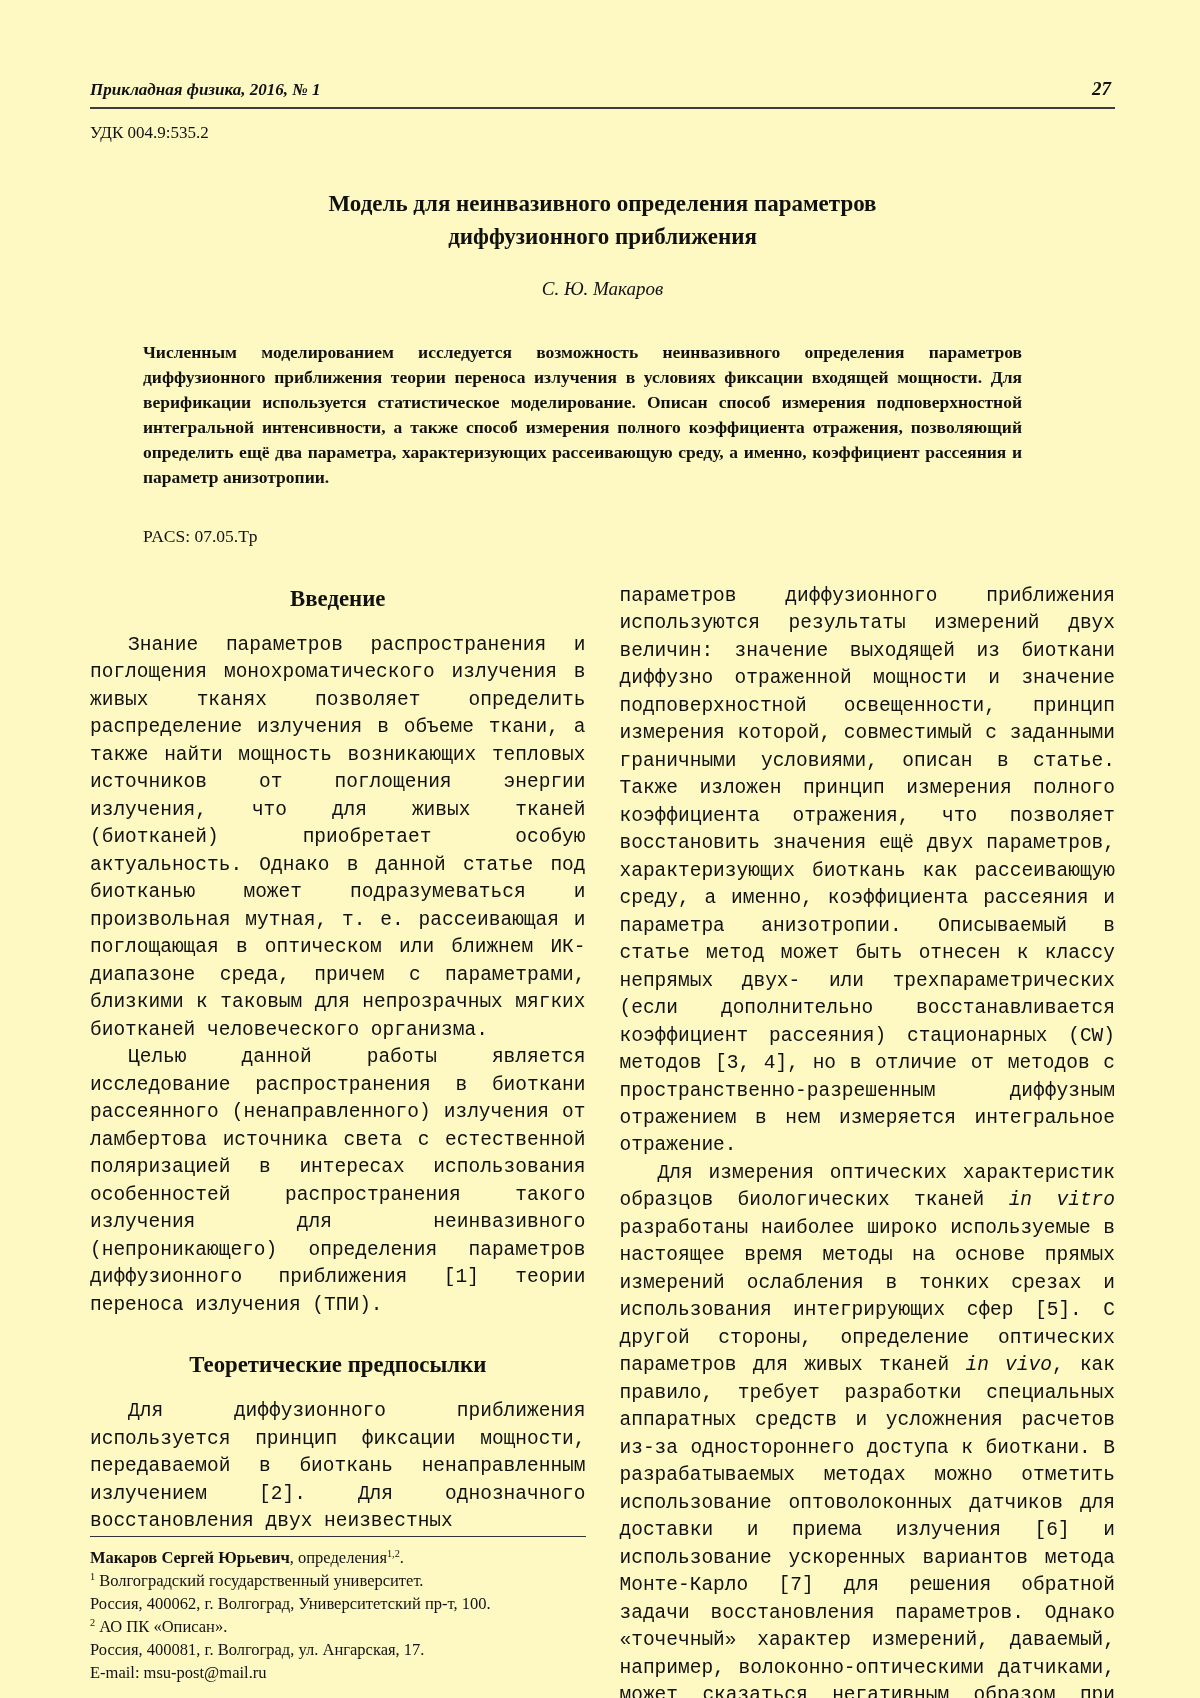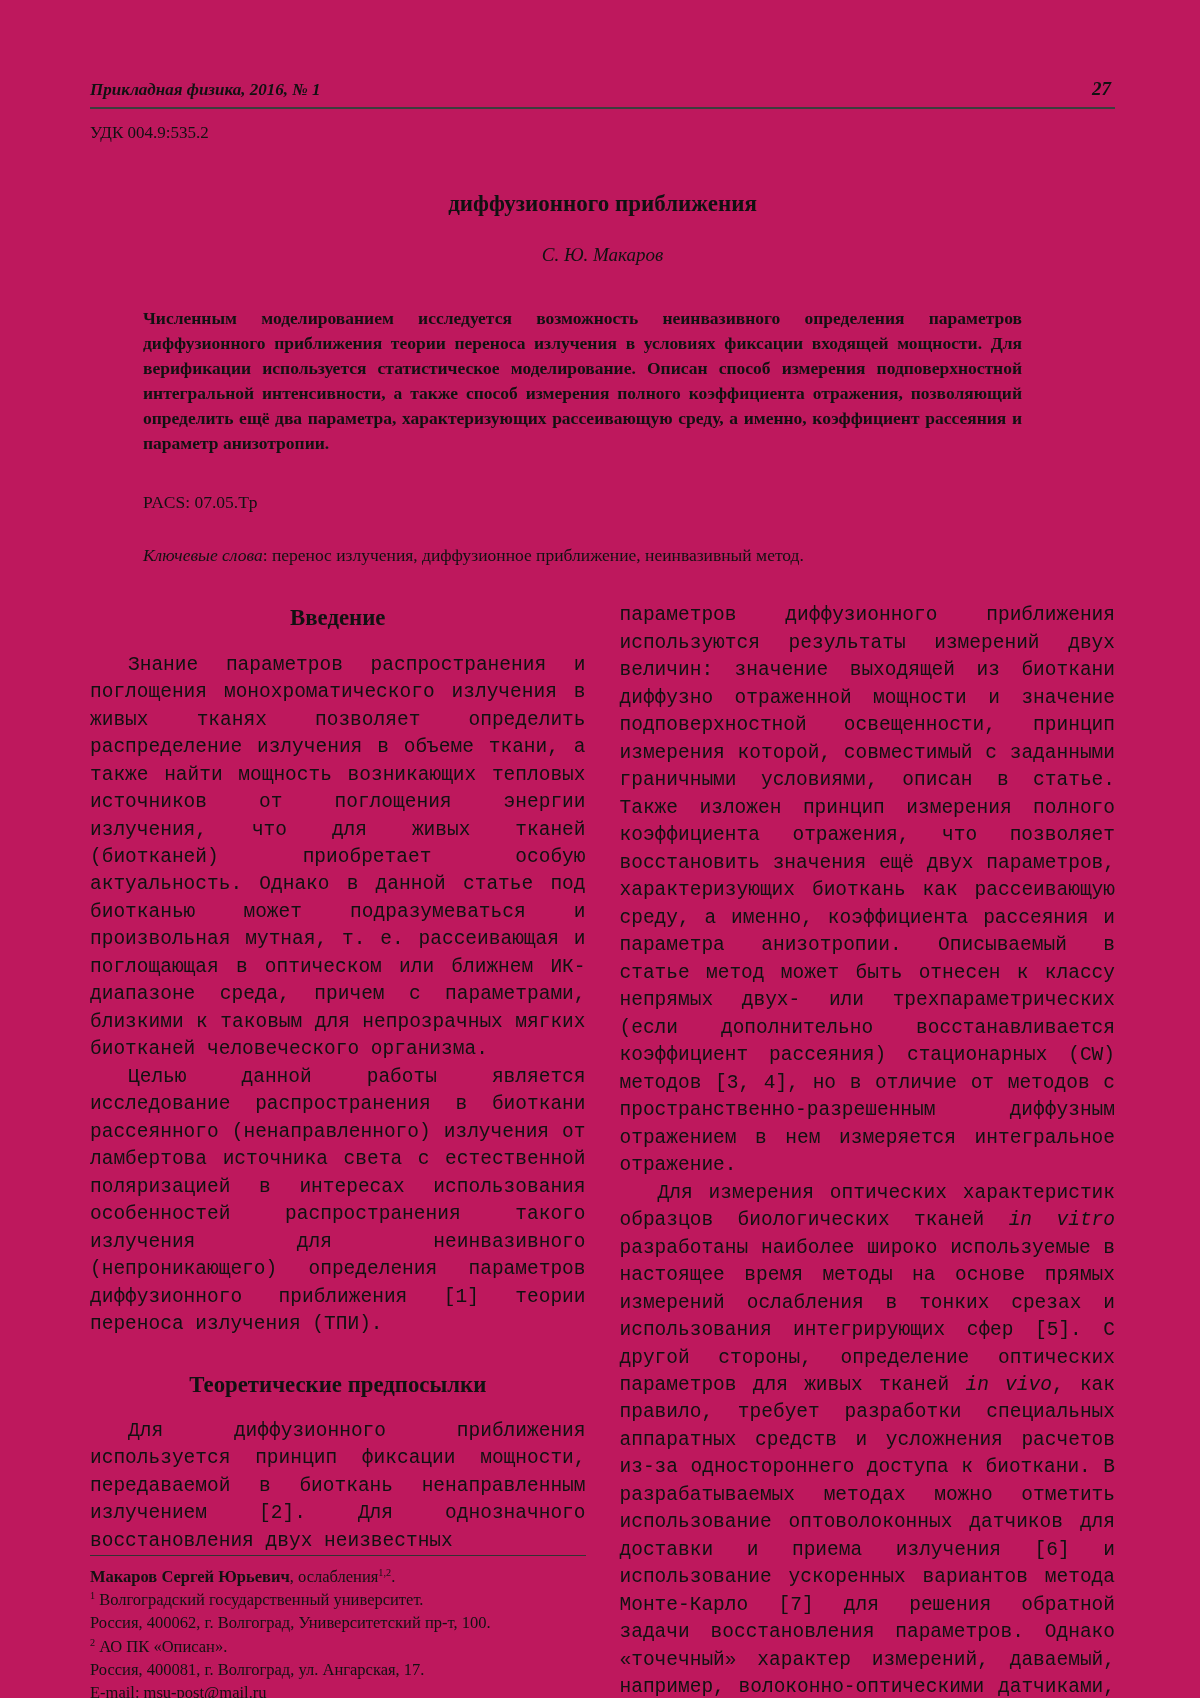--- a/index.html
+++ b/index.html
@@ -1,21 +1,21 @@
 <!DOCTYPE html>
 <html lang="ru"><head>
 <meta charset="utf-8">
 <style>
   html, body { margin: 0; padding: 0; background: #ffffff; }
   .page {
     position: relative;
     width: 1200px;
     height: 1698px;
     box-sizing: border-box;
-    background: #be185d;
+    background: #fef9c3;
     color: #111;
     font-family: "Liberation Serif", "DejaVu Serif", serif;
     padding: 78px 85px 40px 90px;
     overflow: hidden;
   }
   
   .hdr-row {
     display: flex;
     justify-content: space-between;
     align-items: baseline;
@@ -126,43 +126,43 @@
 
   <div class="hdr-row">
     <span class="journal-ref">Прикладная физика, 2016, № 1</span>
     <span class="page-num">27</span>
   </div>
   <hr class="hdr-rule">
 
   <div class="udc">УДК 004.9:535.2</div>
 
   <div class="title">
+    <div>Модель для неинвазивного определения параметров</div>
     <div>диффузионного приближения</div>
   </div>
 
   <div class="author">С. Ю. Макаров</div>
 
   <div class="abstract">Численным моделированием исследуется возможность неинвазивного определения параметров диффузионного приближения теории переноса излучения в условиях фиксации входящей мощности. Для верификации используется статистическое моделирование. Описан способ измерения подповерхностной интегральной интенсивности, а также способ измерения полного коэффициента отражения, позволяющий определить ещё два параметра, характеризующих рассеивающую среду, а именно, коэффициент рассеяния и параметр анизотропии.</div>
 
   <div class="pacs">PACS: 07.05.Tp</div>
 
-  <div class="keywords"><span class="it">Ключевые слова</span><span>: перенос излучения, диффузионное приближение, неинвазивный метод.</span></div>
 
   <div class="columns">
 
     <div class="col">
       <h3 class="sec-heading">Введение</h3>
       <p class="para">Знание параметров распространения и поглощения монохроматического излучения в живых тканях позволяет определить распределение излучения в объеме ткани, а также найти мощность возникающих тепловых источников от поглощения энергии излучения, что для живых тканей (биотканей) приобретает особую актуальность. Однако в данной статье под биотканью может подразумеваться и произвольная мутная, т. е. рассеивающая и поглощающая в оптическом или ближнем ИК-диапазоне среда, причем с параметрами, близкими к таковым для непрозрачных мягких биотканей человеческого организма.</p>
       <p class="para">Целью данной работы является исследование распространения в биоткани рассеянного (ненаправленного) излучения от ламбертова источника света с естественной поляризацией в интересах использования особенностей распространения такого излучения для неинвазивного (непроникающего) определения параметров диффузионного приближения [1] теории переноса излучения (ТПИ).</p>
       <h3 class="sec-heading second">Теоретические предпосылки</h3>
       <p class="para">Для диффузионного приближения используется принцип фиксации мощности, передаваемой в биоткань ненаправленным излучением [2]. Для однозначного восстановления двух неизвестных</p>
 
       <div class="footnote">
         <hr class="fn-rule">
-        <p class="fn-line"><span class="bd">Макаров Сергей Юрьевич</span><span>, ослабления</span><sup>1,2</sup><span>.</span></p>
+        <p class="fn-line"><span class="bd">Макаров Сергей Юрьевич</span><span>, определения</span><sup>1,2</sup><span>.</span></p>
         <p class="fn-line"><sup>1</sup><span> Волгоградский государственный университет.</span></p>
         <p class="fn-line">Россия, 400062, г. Волгоград, Университетский пр-т, 100.</p>
         <p class="fn-line"><sup>2</sup><span> АО ПК «Описан».</span></p>
         <p class="fn-line">Россия, 400081, г. Волгоград, ул. Ангарская, 17.</p>
         <p class="fn-line">E-mail: msu-post@mail.ru</p>
         <p class="fn-line fn-received">Статья поступила в редакцию 7 декабря 2015 г.</p>
         <hr class="cr-rule">
         <p class="fn-line fn-copyright">© Макаров С. Ю. 2016</p>
       </div>
     </div>

